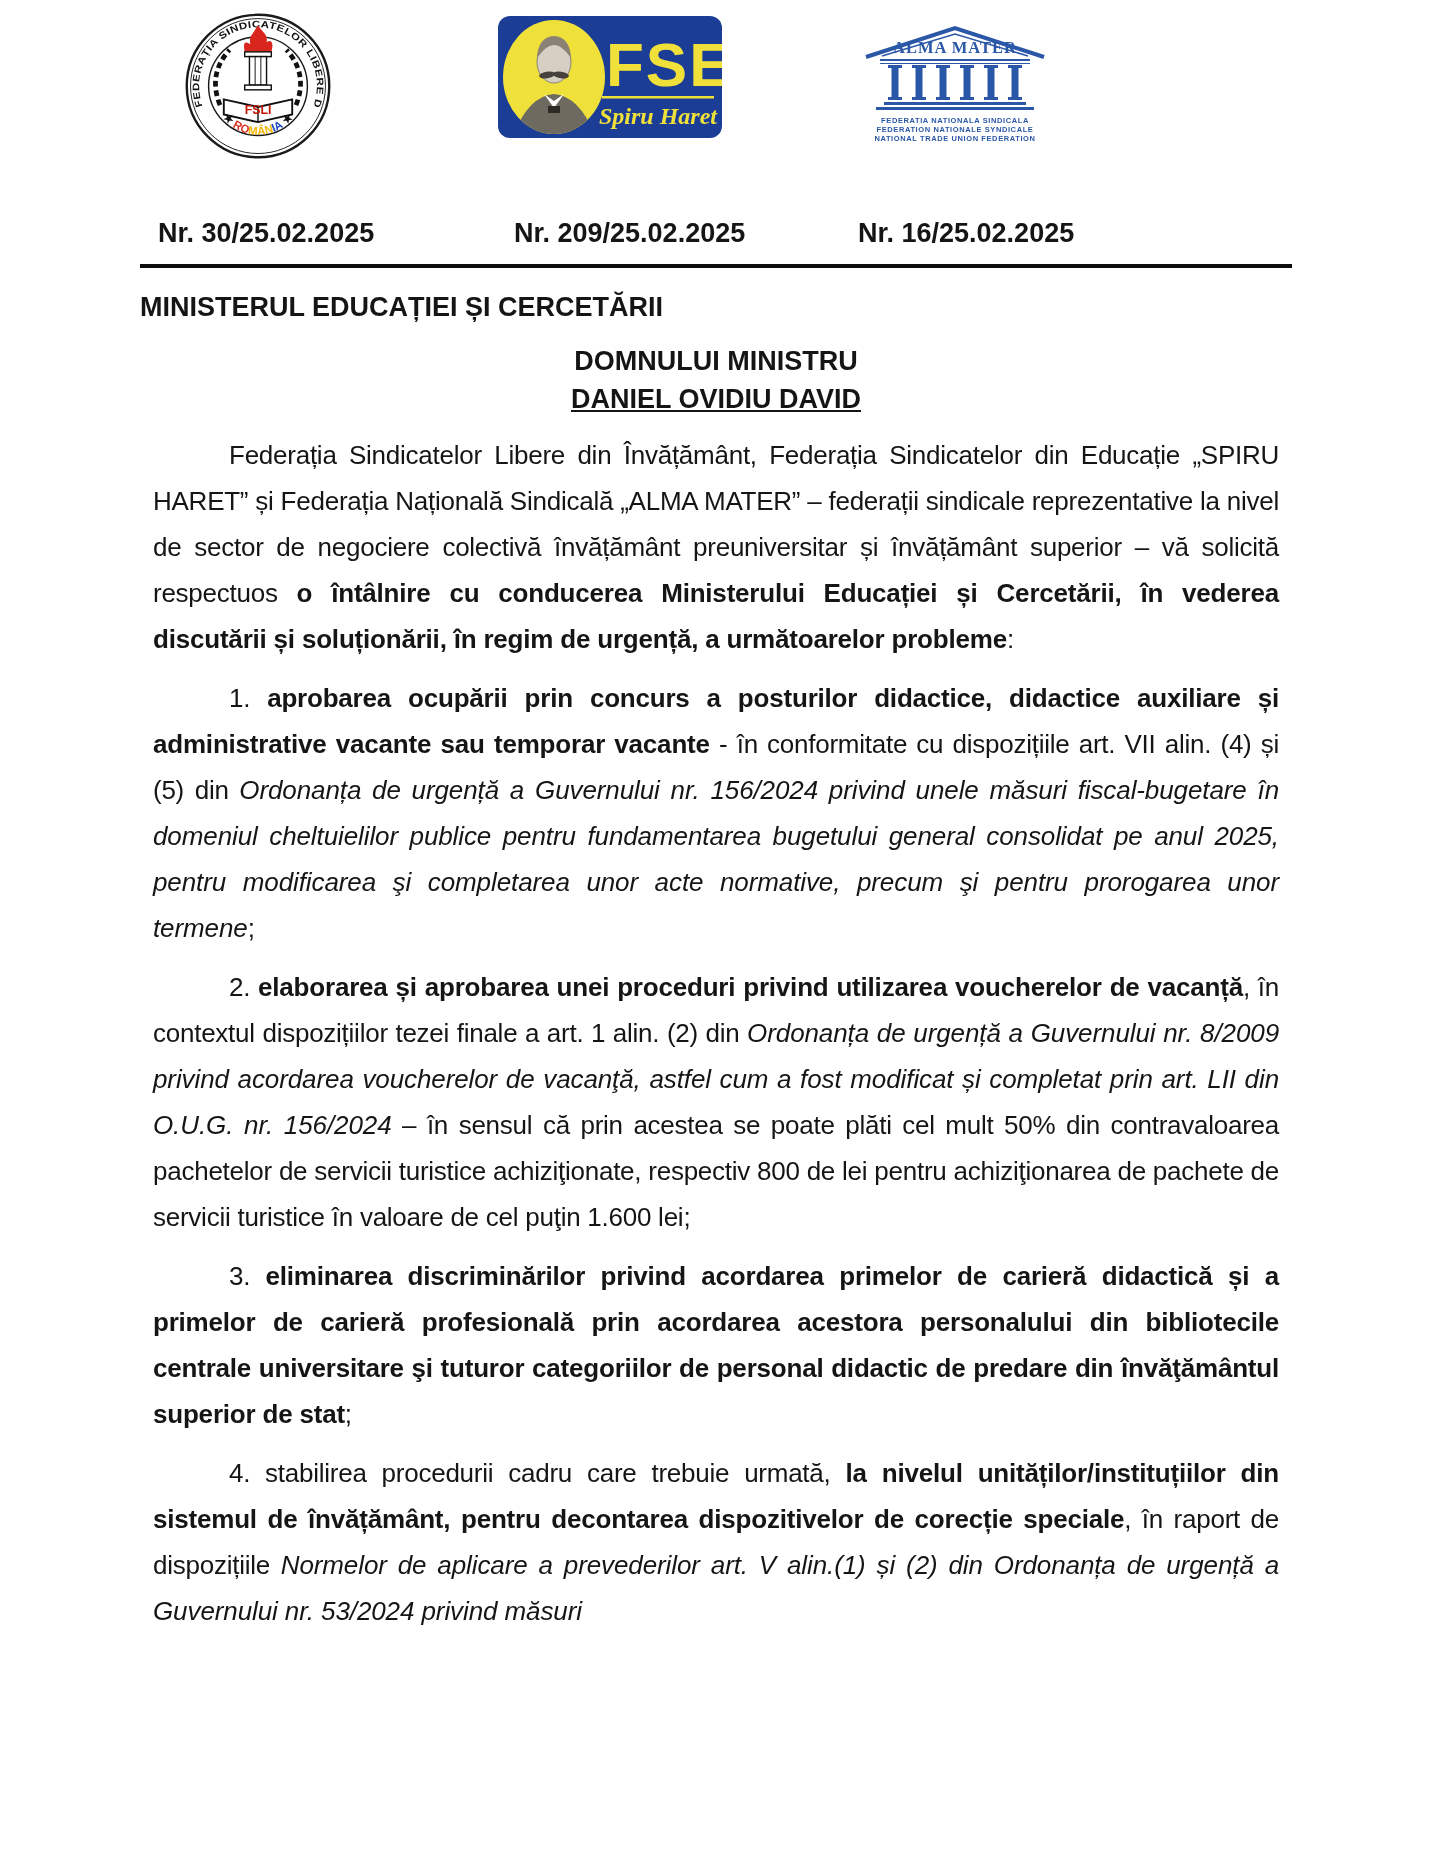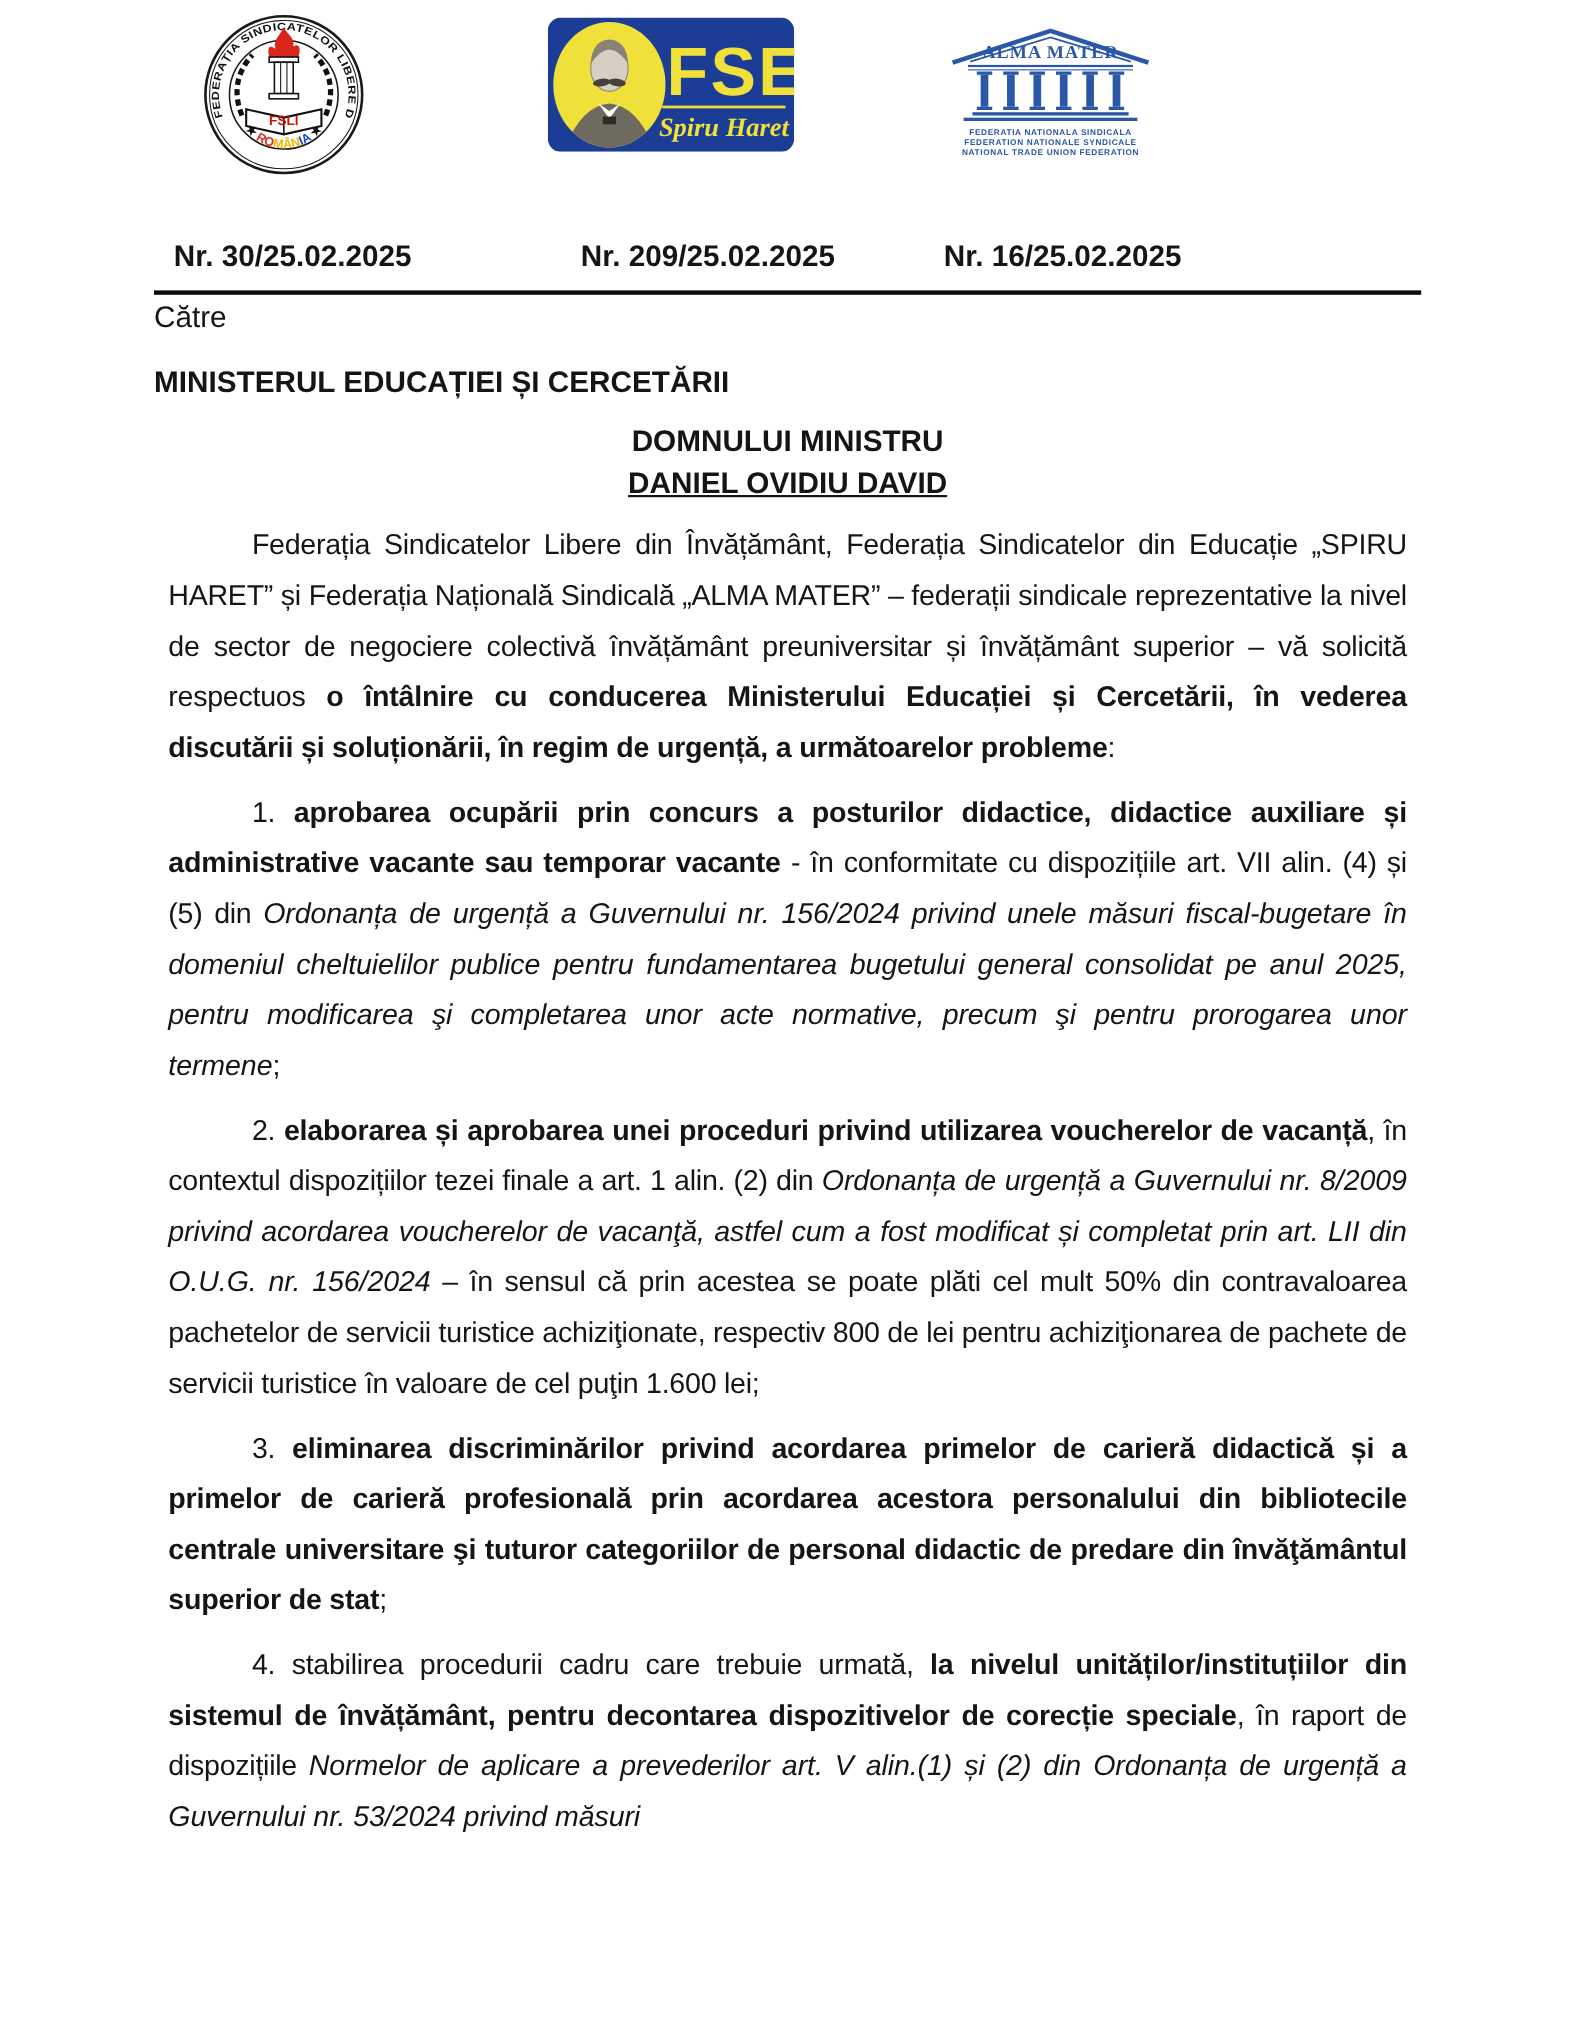--- a/index.html
+++ b/index.html
@@ -17,21 +17,21 @@
   
   .letterhead{position:relative;height:218px;}
   .logo{position:absolute;}
   .logo-fsli{left:42px;top:4px;width:152px;height:166px;}
   .logo-fse{left:358px;top:16px;width:224px;height:122px;}
   .logo-alma{left:720px;top:22px;width:190px;height:122px;}
 
   .regnums{position:relative;height:42px;font-weight:bold;font-size:27px;}
   .regnums span{position:absolute;top:0;white-space:nowrap;}
   .num-fsli{left:18px;}
-  .num-fse{left:388px;}
+  .num-fse{left:374px;}
   .num-alma{left:718px;}
 
   .rule{border-top:4px solid #0d0d0d;margin-top:4px;}
 
   .mec{font-weight:bold;font-size:27px;line-height:42px;text-align:right;padding-right:228px;margin-top:2px;white-space:nowrap;}
   .catre{font-size:27px;line-height:40px;}
 
   .ministry{text-align:left;font-weight:bold;font-size:27px;line-height:38px;margin-top:20px;}
   .mtitle{text-align:center;font-weight:bold;font-size:27px;line-height:38px;margin-top:16px;}
   .mname{text-align:center;font-weight:bold;font-size:27px;line-height:38px;text-decoration:underline;}
@@ -158,21 +158,20 @@
 
     <div class="regnums">
       <span class="num-fsli">Nr. 30/25.02.2025</span>
       <span class="num-fse">Nr. 209/25.02.2025</span>
       <span class="num-alma">Nr. 16/25.02.2025</span>
     </div>
 
     <div class="rule"></div>
 
 
-    <div class="catre">Către</div>
 
     <div class="ministry">MINISTERUL EDUCAȚIEI ȘI CERCETĂRII</div>
     <div class="mtitle">DOMNULUI MINISTRU</div>
     <div class="mname">DANIEL OVIDIU DAVID</div>
 
 
     <div class="body">
       <p class="body-par first">Federația Sindicatelor Libere din Învățământ, Federația Sindicatelor din Educație „SPIRU HARET” și Federația Națională Sindicală „ALMA MATER” – federații sindicale reprezentative la nivel de sector de negociere colectivă învățământ preuniversitar și învățământ superior – vă solicită respectuos <b>o întâlnire cu conducerea Ministerului Educației și Cercetării, în vederea discutării și soluționării, în regim de urgență, a următoarelor probleme</b>:</p>
       <p class="body-par">1. <b>aprobarea ocupării prin concurs a posturilor didactice, didactice auxiliare și administrative vacante sau temporar vacante</b> - în conformitate cu dispozițiile art. VII alin. (4) și (5) din <i>Ordonanța de urgență a Guvernului nr. 156/2024 privind unele măsuri fiscal-bugetare în domeniul cheltuielilor publice pentru fundamentarea bugetului general consolidat pe anul 2025, pentru modificarea şi completarea unor acte normative, precum şi pentru prorogarea unor termene</i>;</p>
       <p class="body-par">2. <b>elaborarea și aprobarea unei proceduri privind utilizarea voucherelor de vacanță</b>, în contextul dispozițiilor tezei finale a art. 1 alin. (2) din <i>Ordonanța de urgență a Guvernului nr. 8/2009 privind acordarea voucherelor de vacanţă, astfel cum a fost modificat și completat prin art. LII din O.U.G. nr. 156/2024</i> – în sensul că prin acestea se poate plăti cel mult 50% din contravaloarea pachetelor de servicii turistice achiziţionate, respectiv 800 de lei pentru achiziţionarea de pachete de servicii turistice în valoare de cel puţin 1.600 lei;</p>

